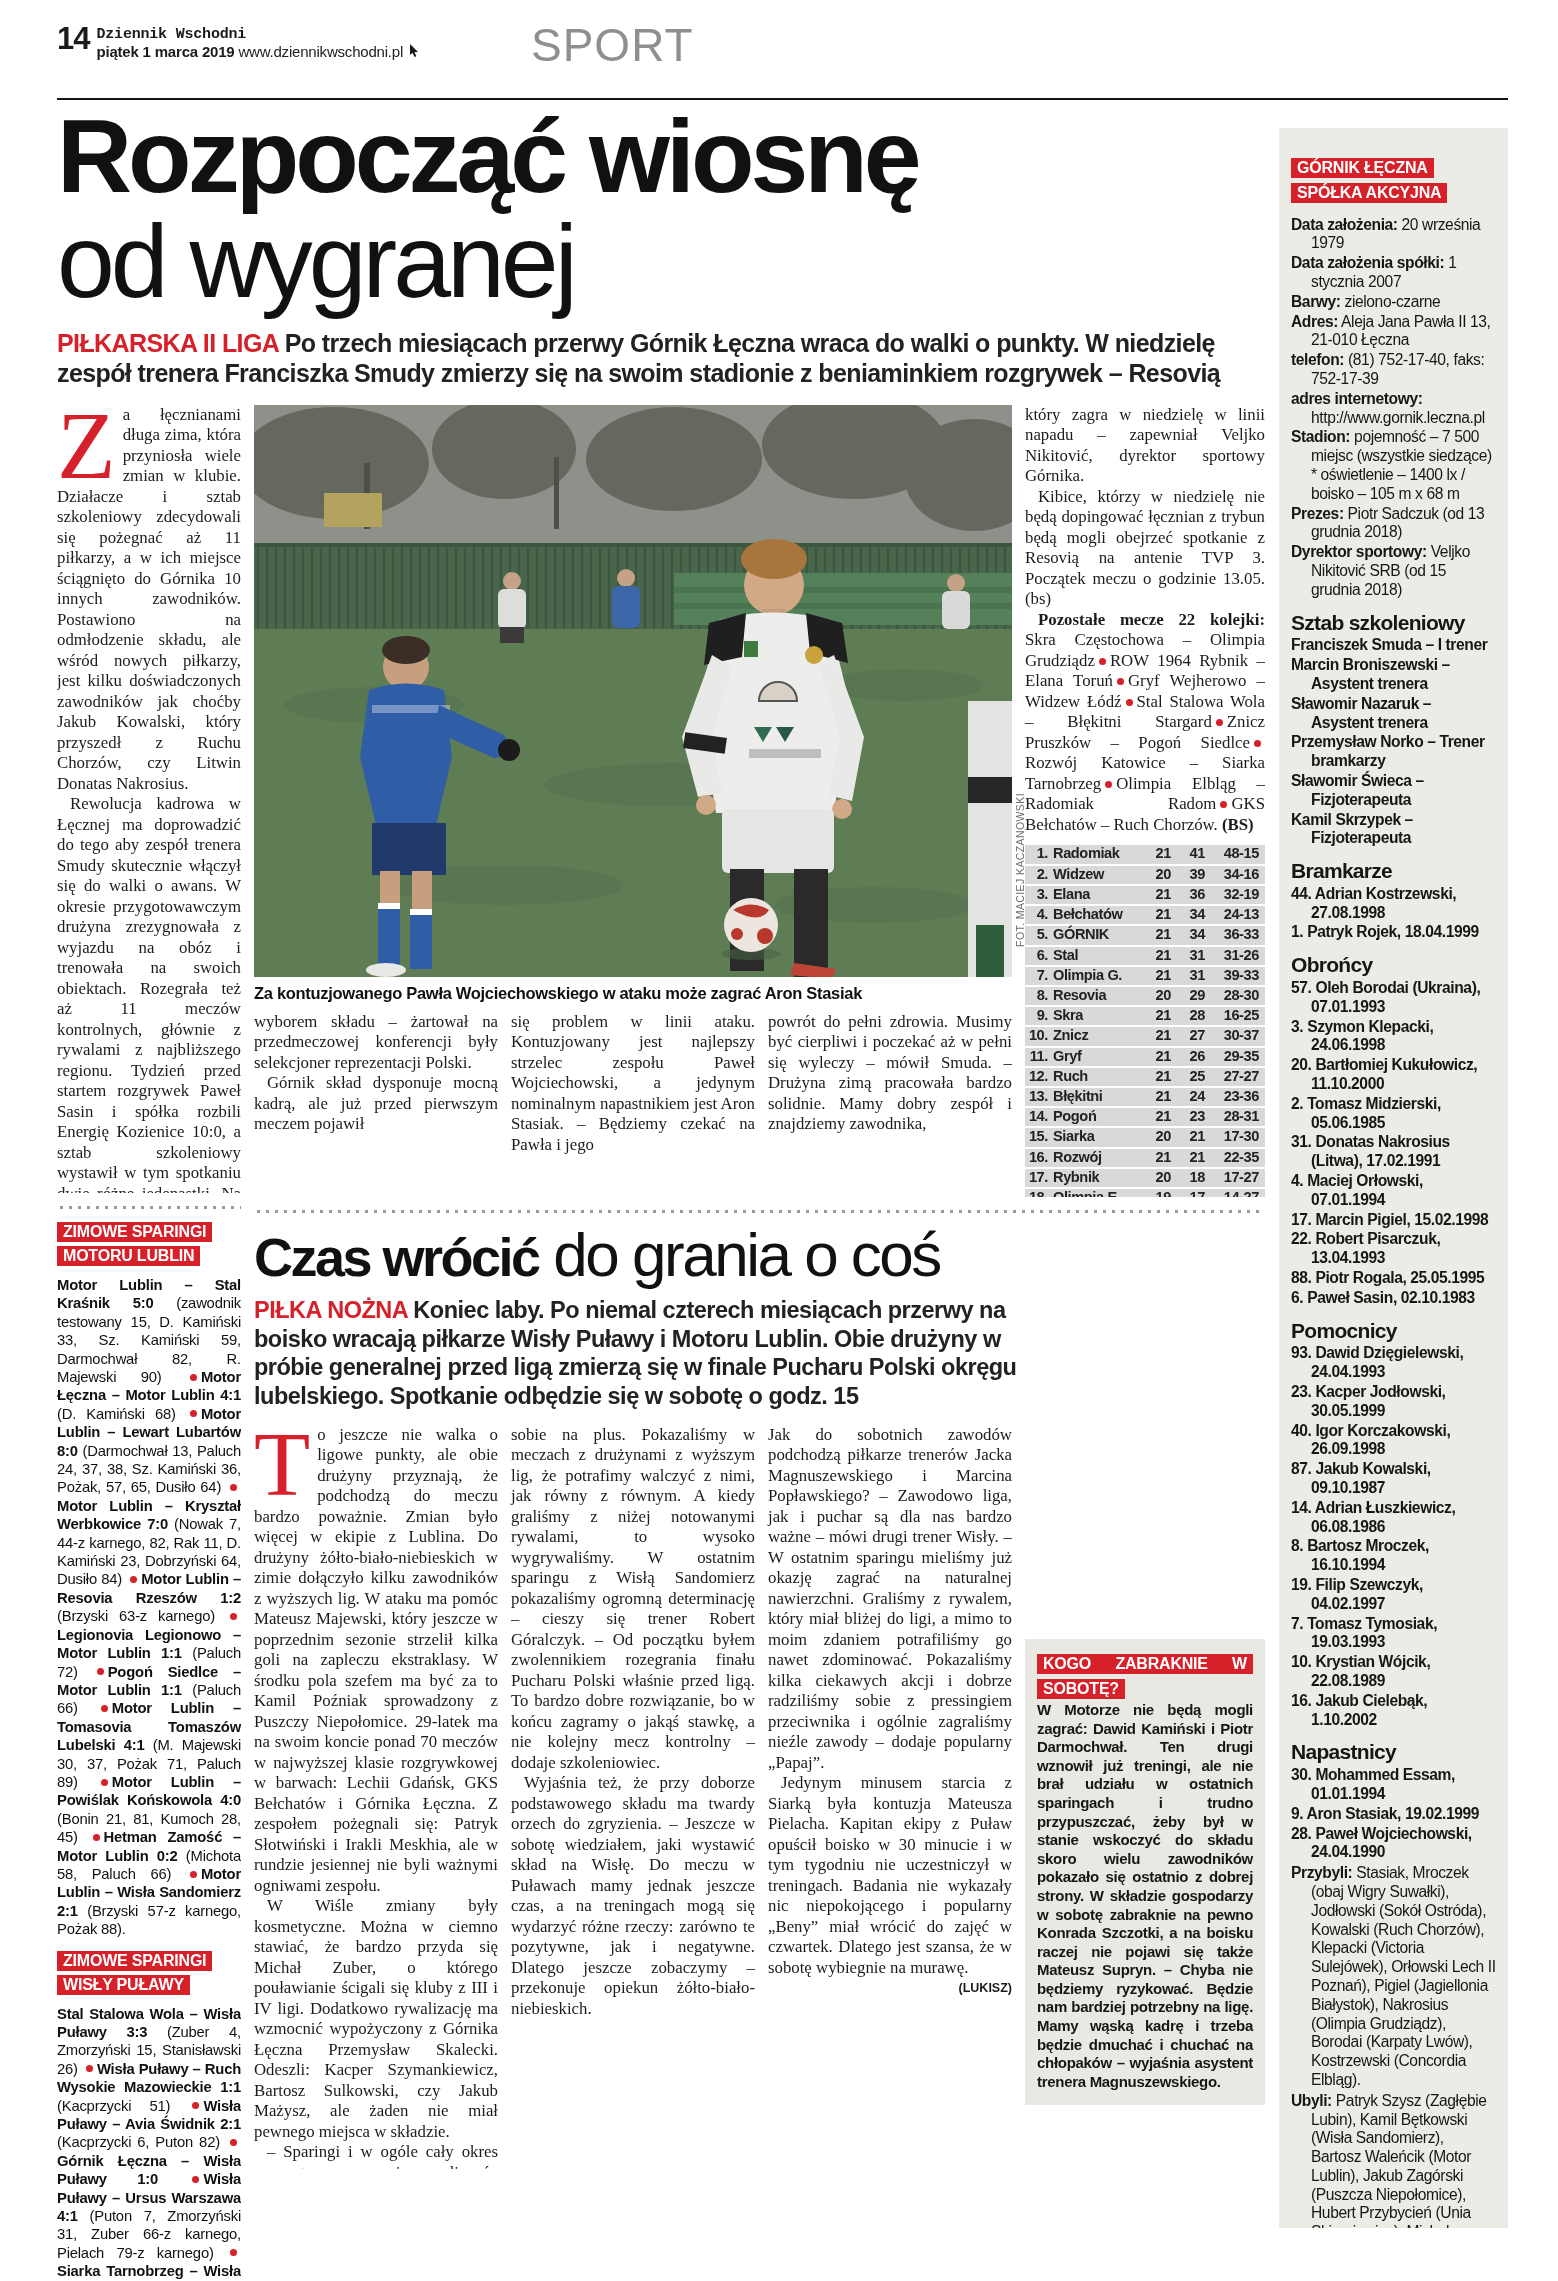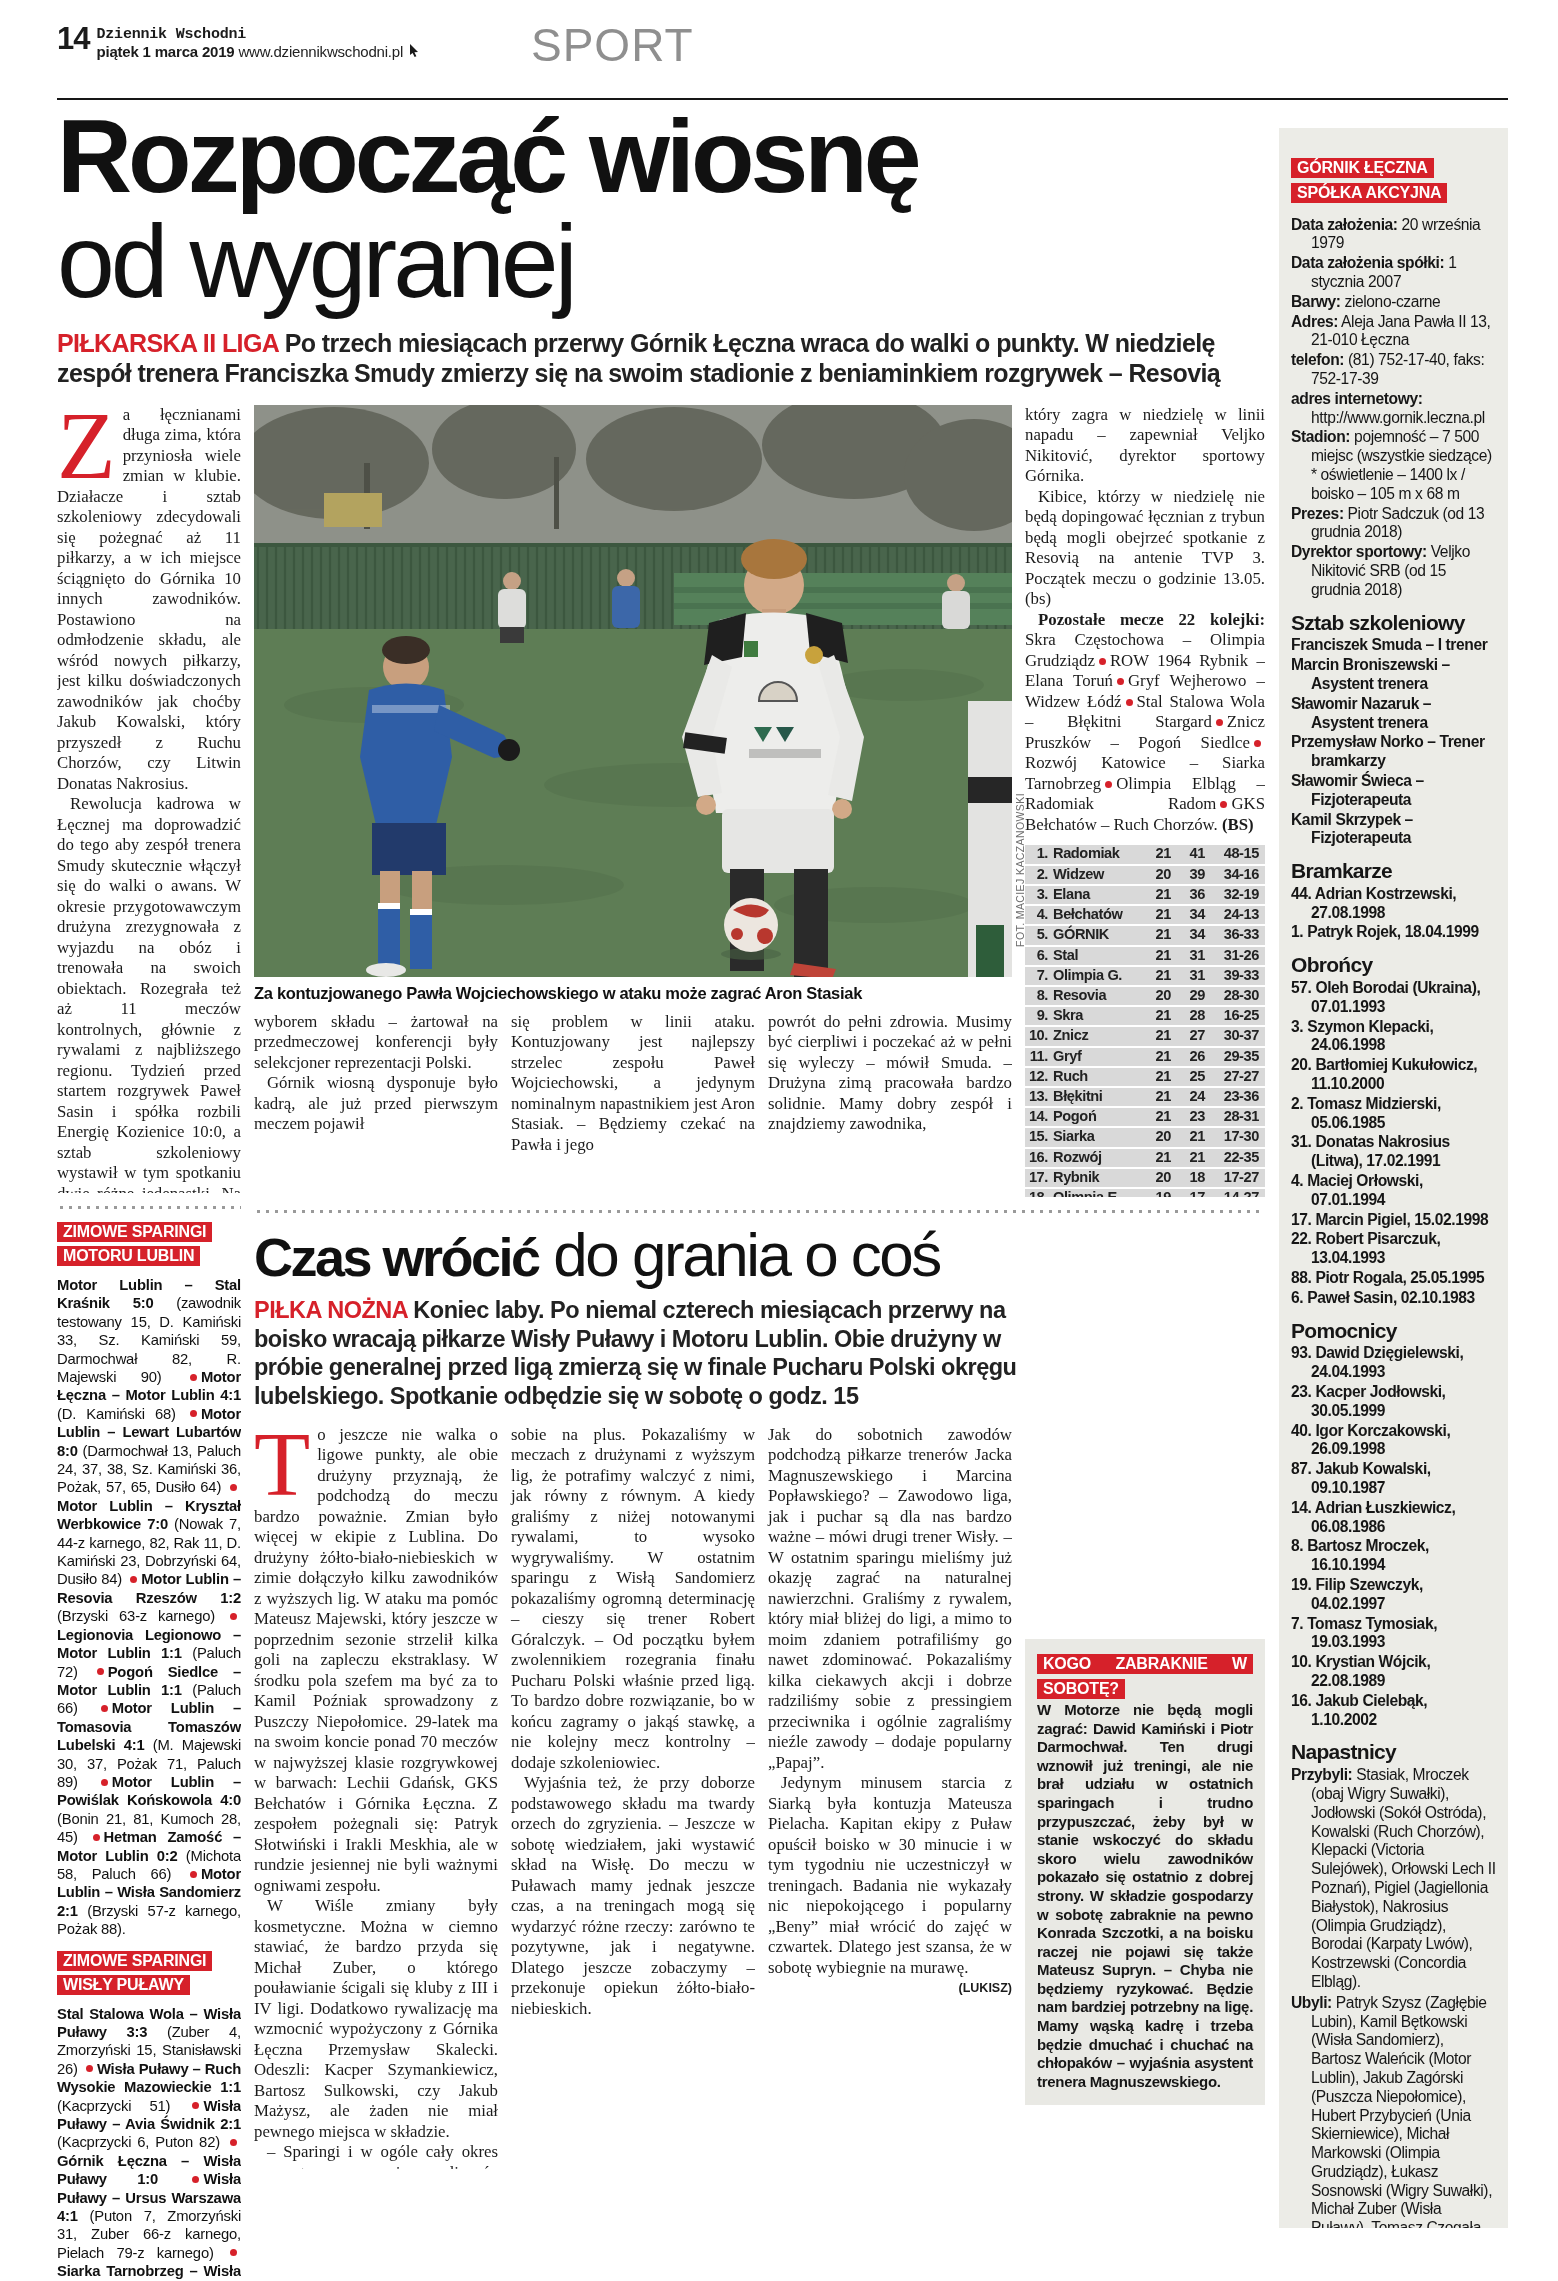--- a/index.html
+++ b/index.html
@@ -245,21 +245,21 @@
                     <circle cx="511" cy="531" r="8" fill="#b8372e"></circle>
                     <circle cx="483" cy="529" r="6" fill="#b8372e"></circle>
                   </g>
                 </svg>
                 <div class="photo-credit">FOT. MACIEJ KACZANOWSKI</div>
               </div>
               <p class="caption">Za kontuzjowanego Pawła Wojciechowskiego w ataku może zagrać Aron Stasiak</p>
               <div class="threecols bodytext">
                 <div>
                   <p>wyborem składu – żartował na przedmeczowej konferencji były selekcjoner reprezentacji Polski.</p>
-                  <p class="ind">Górnik wiosną dysponuje było kadrą, ale już przed pierwszym meczem pojawił</p>
+                  <p class="ind">Górnik skład dysponuje mocną kadrą, ale już przed pierwszym meczem pojawił</p>
                 </div>
                 <div>
                   <p>się problem w linii ataku. Kontuzjowany jest najlepszy strzelec zespołu Paweł Wojciechowski, a jedynym nominalnym napastnikiem jest Aron Stasiak. – Będziemy czekać na Pawła i jego</p>
                 </div>
                 <div>
                   <p>powrót do pełni zdrowia. Musimy być cierpliwi i poczekać aż w pełni się wyleczy – mówił Smuda. – Drużyna zimą pracowała bardzo solidnie. Mamy dobry zespół i znajdziemy zawodnika,</p>
                 </div>
               </div>
             </div>
 
@@ -517,20 +517,26 @@
           <p class="sb-item">87. Jakub Kowalski, 09.10.1987</p>
           <p class="sb-item">14. Adrian Łuszkiewicz, 06.08.1986</p>
           <p class="sb-item">8. Bartosz Mroczek, 16.10.1994</p>
           <p class="sb-item">19. Filip Szewczyk, 04.02.1997</p>
           <p class="sb-item">7. Tomasz Tymosiak, 19.03.1993</p>
           <p class="sb-item">10. Krystian Wójcik, 22.08.1989</p>
           <p class="sb-item">16. Jakub Cielebąk, 1.10.2002</p>
         </div>
 
       <h3 class="sb-h3">Napastnicy</h3>
+      <div>
+
+      <p class="sb-item">30. Mohammed Essam, 01.01.1994</p>
+          <p class="sb-item">9. Aron Stasiak, 19.02.1999</p>
+          <p class="sb-item">28. Paweł Wojciechowski, 24.04.1990</p>
+        </div>
 
       <div>
 
           <p class="sb-tr"><b>Przybyli:</b><span style="font-weight:400;"> Stasiak, Mroczek (obaj Wigry Suwałki), Jodłowski (Sokół Ostróda), Kowalski (Ruch Chorzów), Klepacki (Victoria Sulejówek), Orłowski Lech II Poznań), Pigiel (Jagiellonia Białystok), Nakrosius (Olimpia Grudziądz), Borodai (Karpaty Lwów), Kostrzewski (Concordia Elbląg).</span></p>
 
           <p class="sb-tr"><b>Ubyli:</b><span style="font-weight:400;"> Patryk Szysz (Zagłębie Lubin), Kamil Bętkowski (Wisła Sandomierz), Bartosz Waleńcik (Motor Lublin), Jakub Zagórski (Puszcza Niepołomice), Hubert Przybycień (Unia Skierniewice), Michał Markowski (Olimpia Grudziądz), Łukasz Sosnowski (Wigry Suwałki), Michał Zuber (Wisła Puławy), Tomasz Czogała (bez klubu), Jakub Chrzanowski (bez klubu), Sergiusz Prusak (koniec kariery).</span></p>
         </div>
     </aside>
   </div>
 </div>

